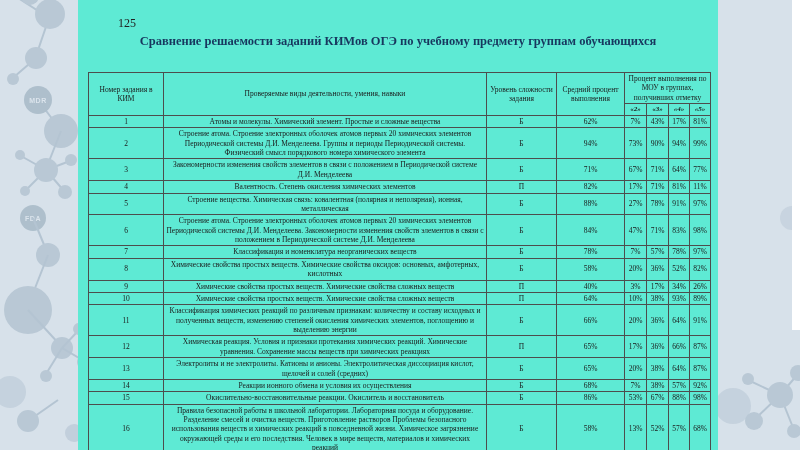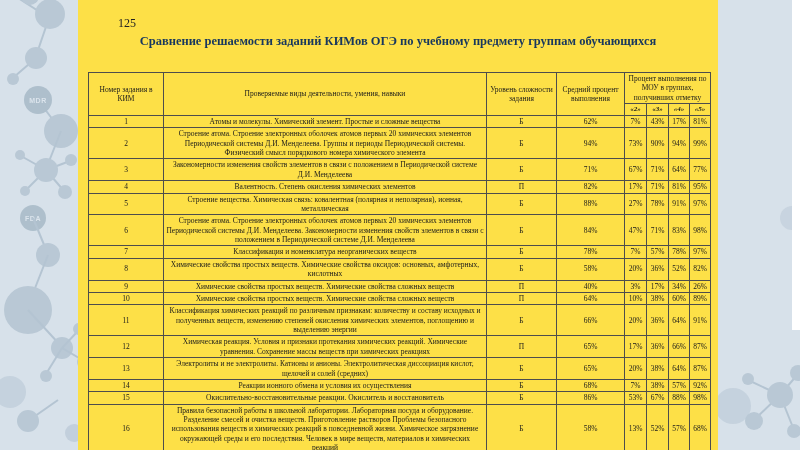--- a/index.html
+++ b/index.html
@@ -11,21 +11,21 @@
   .side-strip {
     position:absolute; top:0; height:450px; background:#d7e1ea;
   }
   .side-strip.left  { left:0; width:78px; }
   .side-strip.right { left:718px; width:82px; }
   .white-sliver {
     position:absolute; right:0; top:0; width:8px; height:330px; background:#ffffff;
   }
   .page {
     position:absolute; left:78px; top:0; width:640px; height:450px;
-    background:#fde047;
+    background:#5eead4;
   }
   .page-number {
     position:absolute; left:40px; top:16px;
     font-size:12px; color:#222;
   }
   .title {
     position:absolute; left:0; right:0; top:32px;
     text-align:center; color:#17375e; font-weight:bold;
     font-size:12.5px; line-height:1.55;
   }
@@ -181,21 +181,21 @@
   </tr>
 
   <tr>
     <td>4</td>
     <td>Валентность. Степень окисления химических элементов</td>
     <td>П</td>
     <td>82%</td>
     <td>17%</td>
     <td>71%</td>
     <td>81%</td>
-    <td>95%</td>
+    <td>11%</td>
   </tr>
 
   <tr>
     <td>5</td>
     <td>Строение вещества. Химическая связь: ковалентная (полярная и неполярная), ионная, металлическая</td>
     <td>Б</td>
     <td>88%</td>
     <td>27%</td>
     <td>78%</td>
     <td>91%</td>
@@ -246,21 +246,21 @@
     <td>26%</td>
   </tr>
 
   <tr>
     <td>10</td>
     <td>Химические свойства простых веществ. Химические свойства сложных веществ</td>
     <td>П</td>
     <td>64%</td>
     <td>10%</td>
     <td>38%</td>
-    <td>60%</td>
+    <td>93%</td>
     <td>89%</td>
   </tr>
 
   <tr>
     <td>11</td>
     <td>Классификация химических реакций по различным признакам: количеству и составу исходных и полученных веществ, изменению степеней окисления химических элементов, поглощению и выделению энергии</td>
     <td>Б</td>
     <td>66%</td>
     <td>20%</td>
     <td>36%</td>

